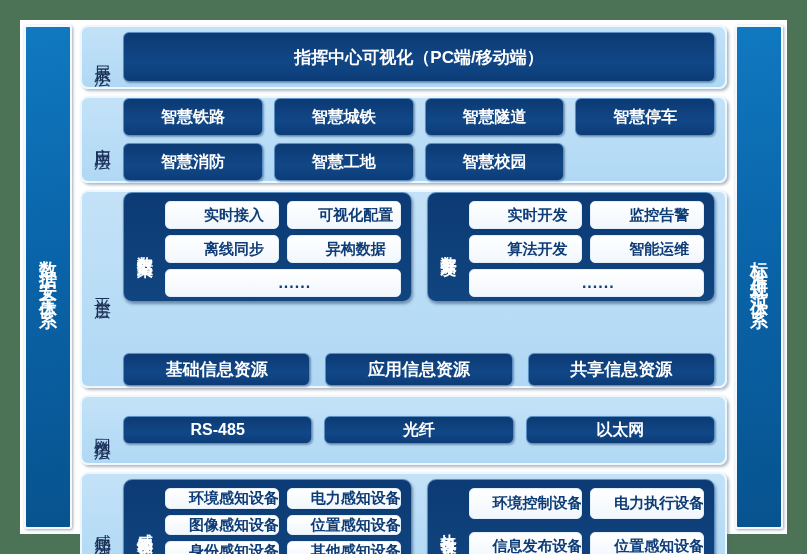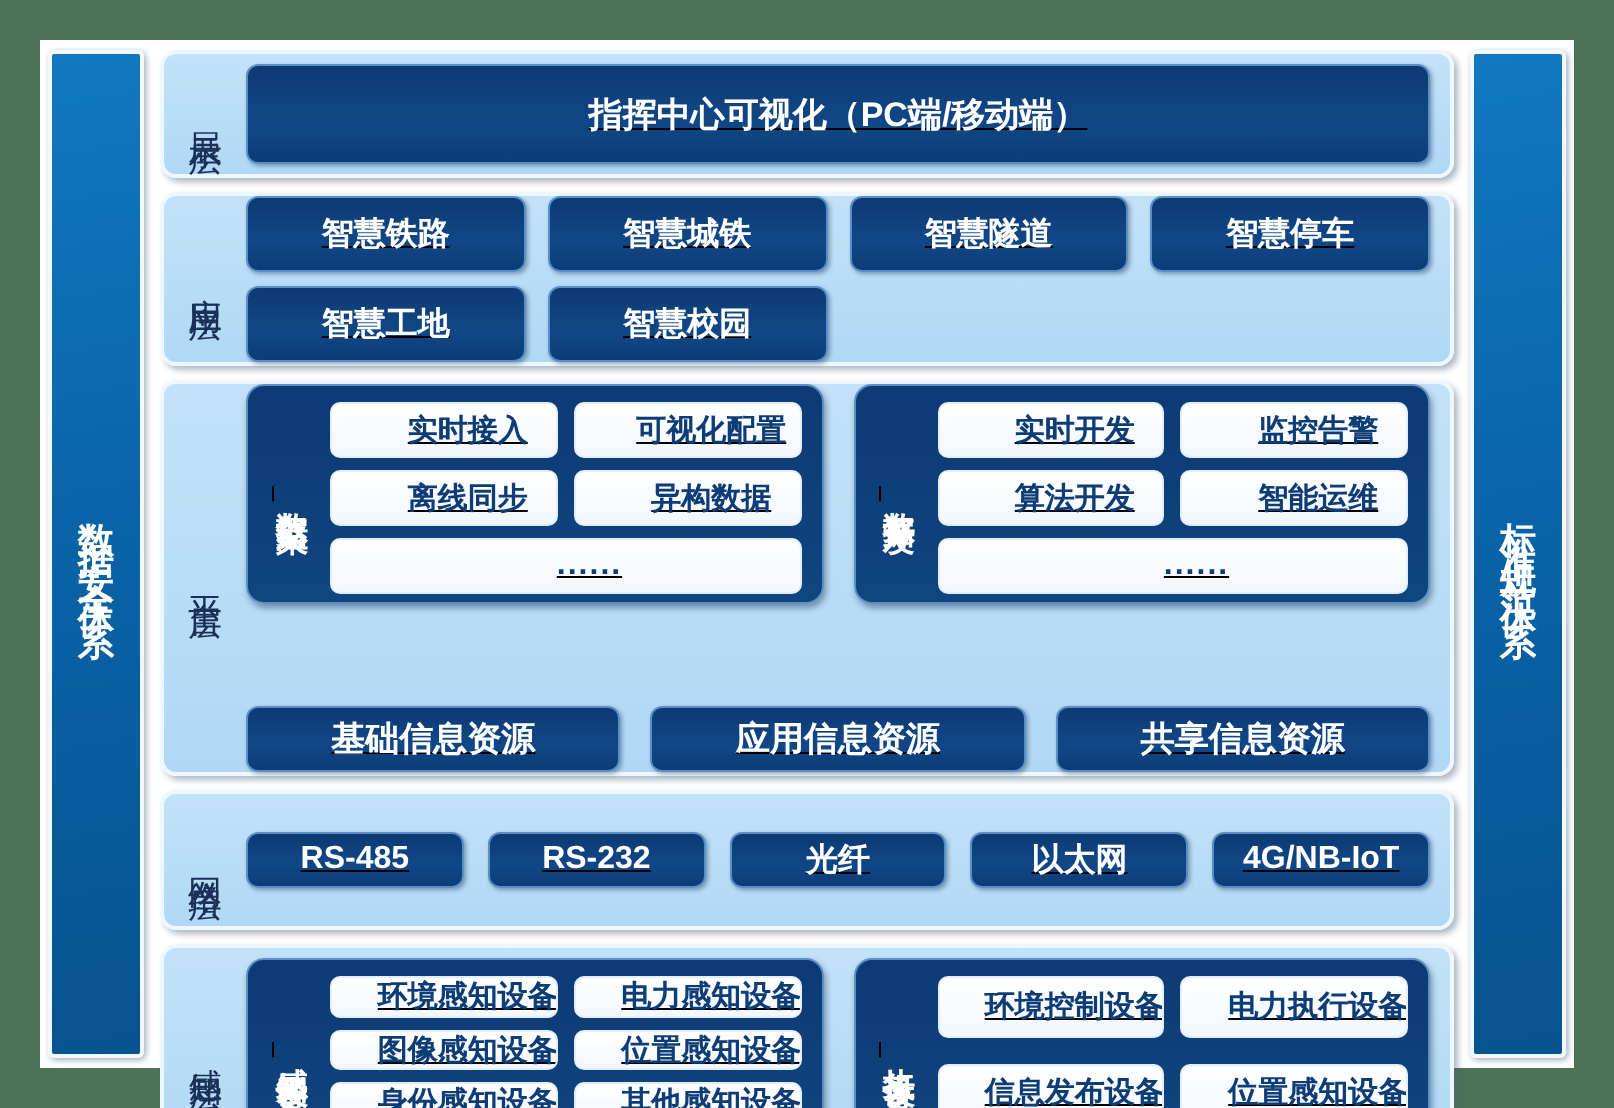--- a/index.html
+++ b/index.html
@@ -33,21 +33,21 @@
     border:2px solid #eef7fe;border-radius:8px;
     box-shadow:2px 2px 3px rgba(70,100,125,.45);
     display:flex;align-items:center;
     padding:0 10px 0 9px;box-sizing:border-box;
   }
   .layer-label{
     writing-mode:vertical-lr;text-orientation:upright;
     color:#1b3058;font-size:17px;font-weight:500;letter-spacing:.18em;
     width:26px;flex:0 0 26px;text-align:center;margin-right:6px;
   }
-  .content{flex:1;min-width:0;text-decoration:underline;}
+  .content{flex:1;min-width:0;}
   
   .navy{
     background:linear-gradient(180deg,#0c3a73 0%,#114787 60%,#0c3c77 100%);
     border:1px solid #598fc4;border-radius:6px;
     box-shadow:1px 1px 2px rgba(20,45,80,.4);
     color:#ffffff;font-weight:600;font-size:16px;
     display:flex;align-items:center;justify-content:center;
     box-sizing:border-box;white-space:nowrap;
   }
   .title-box{height:50px;font-size:17px;}
@@ -108,20 +108,21 @@
       </div>
     </section>
 
     <section class="panel" style="flex:0 0 76px;">
       <div class="layer-label">应用层</div>
       <div class="content grid4">
         <div class="navy">智慧铁路</div>
         <div class="navy">智慧城铁</div>
         <div class="navy">智慧隧道</div>
         <div class="navy">智慧停车</div>
+        <div class="navy">智慧消防</div>
         <div class="navy">智慧工地</div>
         <div class="navy">智慧校园</div>
       </div>
     </section>
 
     <section class="panel platform" style="flex:0 0 163px;">
       <div class="layer-label">平台层</div>
       <div class="content pcol">
         <div class="groups-row">
           <div class="group">
@@ -150,24 +151,22 @@
           <div class="navy">应用信息资源</div>
           <div class="navy">共享信息资源</div>
         </div>
       </div>
     </section>
 
     <section class="panel" style="flex:0 0 70px;">
       <div class="layer-label">网络层</div>
       <div class="content net-row">
         <div class="navy">RS-485</div>
-        <div class="navy">RS-232</div>
         <div class="navy">光纤</div>
         <div class="navy">以太网</div>
-        <div class="navy">4G/NB-IoT</div>
       </div>
     </section>
 
     <section class="panel perception" style="flex:0 0 106px;">
       <div class="layer-label">感知层</div>
       <div class="content perc-row">
         <div class="group">
           <span class="group-label">感知设备</span>
           <div class="white-grid rows3">
             <div class="wbox">环境感知设备</div>

